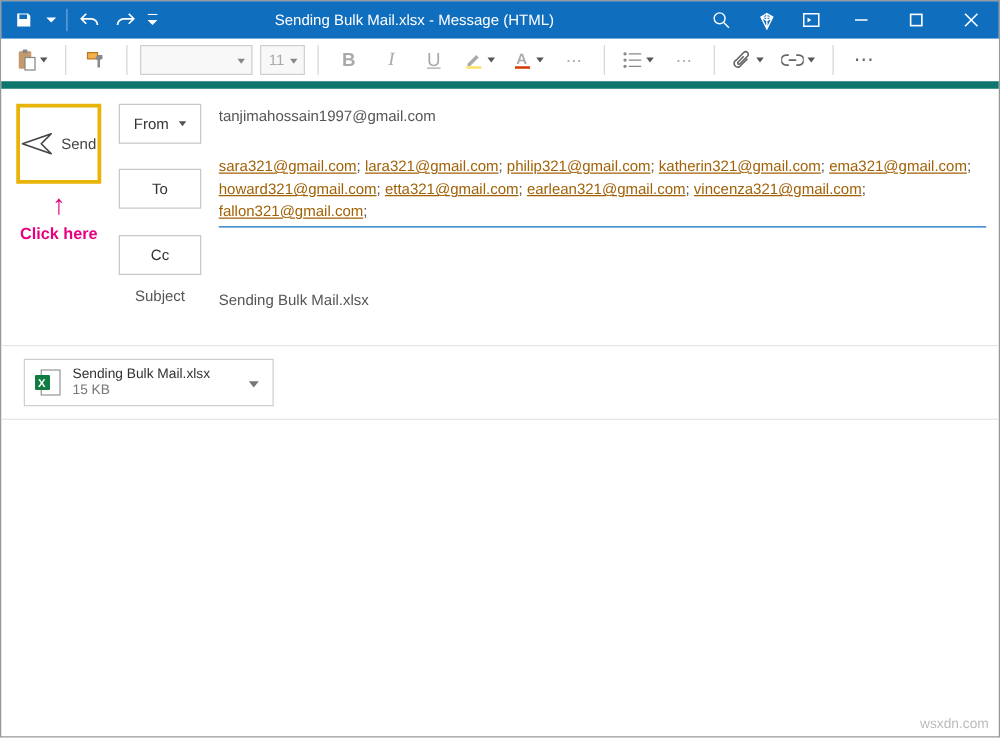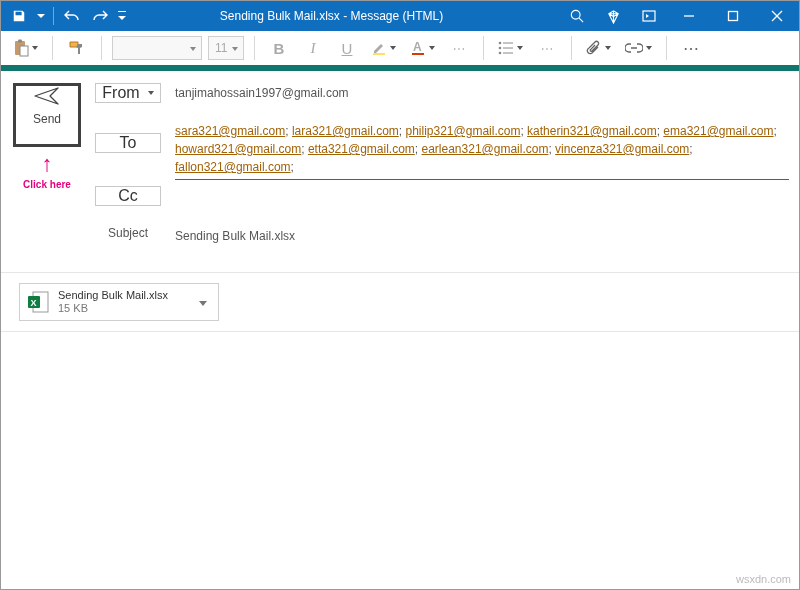--- a/index.html
+++ b/index.html
@@ -30,28 +30,28 @@
   .rbtn.dd::after { content: ""; border-left: 3px solid transparent; border-right: 3px solid transparent; border-top: 4px solid #555; margin-left: 3px; }
   .rsep { width: 1px; height: 24px; background: #d8d8d8; margin: 0 4px; }
   .combo { height: 24px; border: 1px solid #cfcfcf; background: #f8f8f8; color: #aaa; display: flex; align-items: center; padding: 0 6px; font-size: 12px; position: relative; }
   .combo.font { width: 90px; }
   .combo.size { width: 36px; }
   .combo::after { content: ""; border-left: 3px solid transparent; border-right: 3px solid transparent; border-top: 4px solid #888; position: absolute; right: 5px; top: 10px; }
 
   
   .compose { display: flex; padding: 12px 10px 0 10px; gap: 12px; }
   .send-col { width: 72px; display: flex; flex-direction: column; align-items: center; }
-  .send-btn { width: 68px; height: 64px; border: 3px solid #404040; display: flex; flex-direction: column; align-items: center; justify-content: flex-start; gap: 6px; }
+  .send-btn { width: 68px; height: 64px; border: 3px solid #eab308; display: flex; flex-direction: row; align-items: center; justify-content: center; gap: 6px; }
   .send-btn span { font-size: 12px; color: #444; }
   .arrow-ann { color: #e6007e; font-size: 22px; font-weight: bold; text-align: center; margin-top: 4px; }
-  .click-here { color: #e6007e; font-size: 10px; font-weight: bold; text-align: center; margin-top: 2px; }
+  .click-here { color: #e6007e; font-size: 13px; font-weight: bold; text-align: center; margin-top: 2px; }
 
   .fields { flex: 1; display: flex; flex-direction: column; }
   .field-row { display: flex; align-items: flex-start; min-height: 30px; margin-bottom: 6px; }
-  .field-label-btn { width: 66px; height: 20px; border: 1px solid #c8c8c8; display: flex; align-items: center; justify-content: center; font-size: 16px; color: #333; gap: 4px; margin-right: 14px; position: relative; }
+  .field-label-btn { width: 66px; height: 32px; border: 1px solid #c8c8c8; display: flex; align-items: center; justify-content: center; font-size: 12px; color: #333; gap: 4px; margin-right: 14px; position: relative; }
   .field-label-btn.caret::after { content: ""; border-left: 3px solid transparent; border-right: 3px solid transparent; border-top: 4px solid #555; margin-left: 4px; }
   .field-label-plain { width: 66px; display: flex; align-items: center; justify-content: center; font-size: 12px; color: #555; margin-right: 14px; }
   .field-value { flex: 1; padding-top: 3px; font-size: 12px; color: #555; border-bottom: 1px solid transparent; }
   .field-value.to { border-bottom: 1px solid #106ebe; padding-bottom: 3px; line-height: 1.5; }
   .recip { color: #a16207; text-decoration: underline; }
 
   .attach-row { padding: 10px 18px; border-top: 1px solid #e6e6e6; border-bottom: 1px solid #e6e6e6; margin-top: 10px; }
   .attachment { border: 1px solid #cfcfcf; width: 200px; height: 38px; display: flex; align-items: center; padding: 4px 6px; gap: 8px; position: relative; }
   .attachment .xicon { width: 24px; height: 24px; display: flex; align-items: center; justify-content: center; }
   .attachment .meta { display: flex; flex-direction: column; font-size: 11px; line-height: 1.2; }

